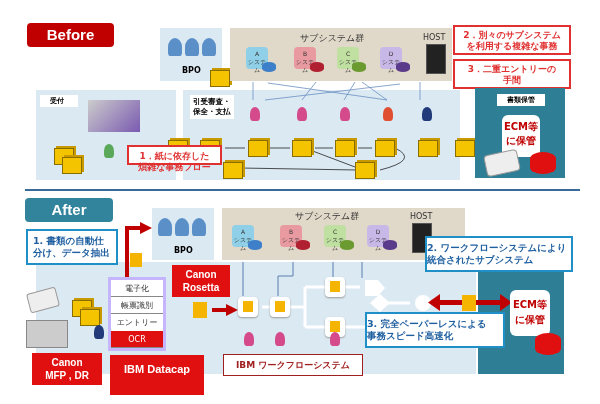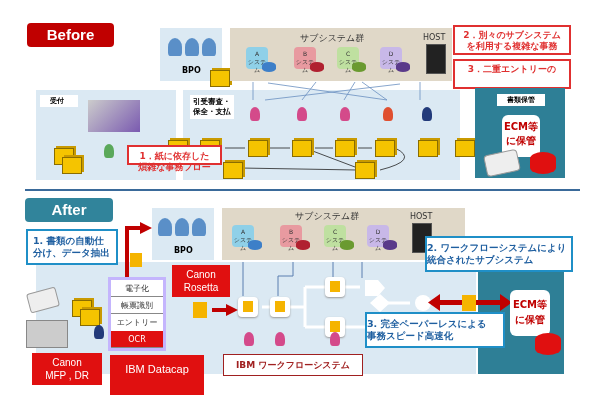--- a/index.html
+++ b/index.html
@@ -9,21 +9,21 @@
 .tag-after{left:25px;top:198px;width:88px;height:24px;background:#31849b;border-radius:4px;color:#fff;font-weight:bold;font-size:15px;text-align:center;line-height:24px;font-family:"Liberation Sans",sans-serif}
 .panel-lb{background:#dbe9f3}
 .panel-sub{background:#e0d8c8}
 .sys{width:22px;height:22px;border-radius:4px;font-size:6px;text-align:center;line-height:8px;padding-top:3px;color:#333}
 .cyl{width:14px;height:10px;border-radius:50%/35%}
 .host{width:20px;height:30px;background:#222;border:1px solid #555}
 .doc{width:20px;height:17px;background:#f5c400;border:1px solid #8a6d00;box-shadow:2px -2px 0 #c99a00}
 .person{width:10px;height:14px;border-radius:50% 50% 30% 30%;background:#d44a8a}
 .red-callout{border:2px solid #e03030;background:#fff;color:#e03030;font-weight:bold;font-size:9px;text-align:center;line-height:11px}
 .blue-callout{border:2px solid #1f8fc7;background:#fff;color:#1f5fa0;font-weight:bold;font-size:9.5px;line-height:12px}
-.redbox{background:#e01010;color:#fff;font-weight:normal;font-family:"Liberation Sans",sans-serif;text-align:center}
+.redbox{background:#e01010;color:#fff;font-weight:bold;font-family:"Liberation Sans",sans-serif;text-align:center}
 .wfbox{width:20px;height:20px;background:#fff;border-radius:4px;box-shadow:0 1px 2px #999}
 .wfbox i{position:absolute;left:5px;top:4px;width:10px;height:11px;background:#f5b400}
 .dtable div{height:17px;border-bottom:1px solid #888;font-size:8px;text-align:center;line-height:17px;background:#fff;color:#333}
 </style>
 </head>
 <body>
 
 <div class="abs tag-before">Before</div>
 
 <div class="abs panel-lb" style="left:160px;top:28px;width:62px;height:53px"></div>
@@ -48,20 +48,21 @@
 <div class="abs cyl" style="left:352px;top:62px;background:#6a9a30"></div>
 <div class="abs sys" style="left:380px;top:47px;background:#c8b8e8"><span>D</span><br><span>システム</span></div>
 <div class="abs cyl" style="left:396px;top:62px;background:#5a3a8a"></div>
 
 <div class="abs red-callout" style="left:453px;top:25px;width:118px;height:30px;padding-top:3px">
     <div>2．別々のサブシステム</div>
     <div>を利用する複雑な事務</div>
   </div>
 <div class="abs red-callout" style="left:453px;top:59px;width:118px;height:30px;padding-top:3px">
     <div>3．二重エントリーの</div>
+    <div>手間</div>
   </div>
 
 <div class="abs panel-lb" style="left:36px;top:90px;width:140px;height:90px"></div>
 <div class="abs" style="left:40px;top:95px;width:38px;height:12px;background:#fff;font-size:7px;font-weight:bold;padding-left:10px;line-height:12px">受付</div>
 <div class="abs" style="left:88px;top:100px;width:52px;height:32px;background:linear-gradient(135deg,#ccc,#7a5ab0)"></div>
 <div class="abs doc" style="left:54px;top:148px"></div>
 <div class="abs doc" style="left:62px;top:157px"></div>
 <div class="abs person" style="left:104px;top:144px;background:#5aa85a"></div>
 
 <div class="abs panel-lb" style="left:183px;top:90px;width:277px;height:90px"></div>

